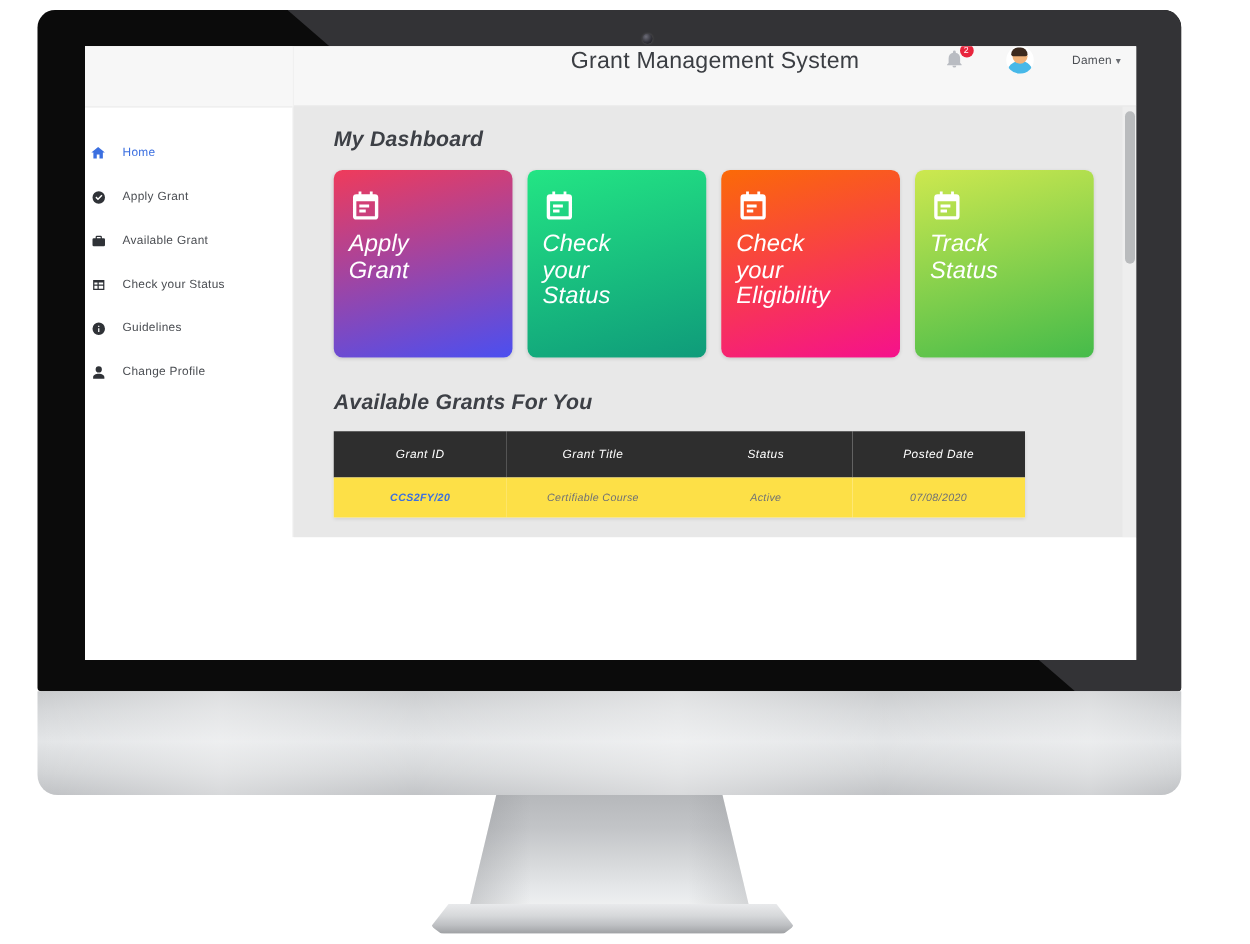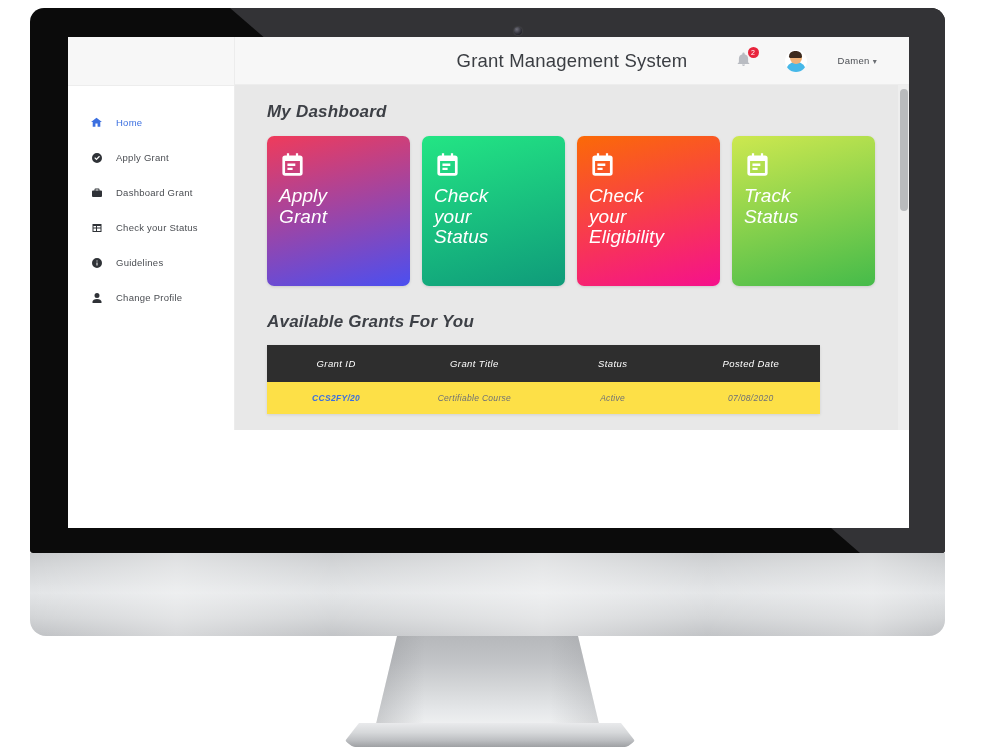--- a/index.html
+++ b/index.html
@@ -169,21 +169,21 @@
     border-bottom: 1px solid #ededed;
   }
   .nav {
     padding-top: 26px;
   }
   .nav-item {
     display: flex;
     align-items: center;
     height: 21px;
     margin-bottom: 14px;
-    padding-left: 20px;
+    padding-left: 2px;
     cursor: pointer;
   }
   .nav-ico {
     width: 17px;
     flex: 0 0 17px;
     display: flex;
     align-items: center;
     justify-content: center;
     color: #2f3237;
   }
@@ -206,24 +206,24 @@
     min-width: 0;
     background: #e8e8e8;
   }
 
   .topbar {
     height: 48px;
     flex: 0 0 48px;
     background: #f7f7f7;
     border-bottom: 1px solid #ededed;
     display: flex;
-    align-items: center;
+    align-items: flex-start;
     position: relative;
     box-sizing: border-box;
-    padding-right: 32px;
+    padding-right: 12px;
   }
   .app-title {
     position: absolute;
     left: 0; right: 0;
     text-align: center;
     font-size: 18.5px;
     color: #3b3e43;
     letter-spacing: 0.2px;
     pointer-events: none;
   }
@@ -449,21 +449,21 @@
               </span>
               <span class="nav-label">Apply Grant</span>
             </div>
 
             <div class="nav-item">
               <span class="nav-ico">
                 <svg width="12" height="12" viewBox="0 0 24 24" fill="currentColor">
                     <path d="M9 3h6a2 2 0 012 2v2h3a2 2 0 012 2v9a2 2 0 01-2 2H4a2 2 0 01-2-2V9a2 2 0 012-2h3V5a2 2 0 012-2zm0 4h6V5H9z"></path>
                   </svg>
               </span>
-              <span class="nav-label">Dashboard Grant</span>
+              <span class="nav-label">Available Grant</span>
             </div>
 
             <div class="nav-item">
               <span class="nav-ico">
                 <svg width="12" height="12" viewBox="0 0 24 24" fill="currentColor">
                     <path d="M3 4h18v16H3zm2 4v3h5V8zm7 0v3h7V8zM5 13v5h5v-5zm7 0v5h7v-5z"></path>
                   </svg>
               </span>
               <span class="nav-label">Check your Status</span>
             </div>

